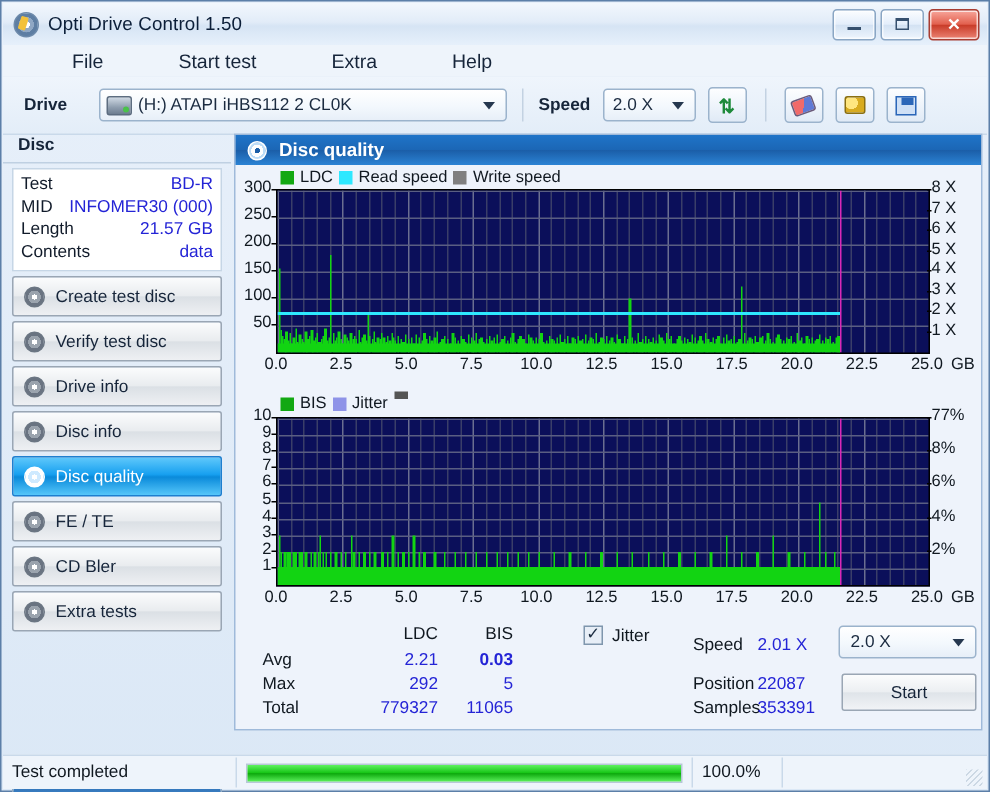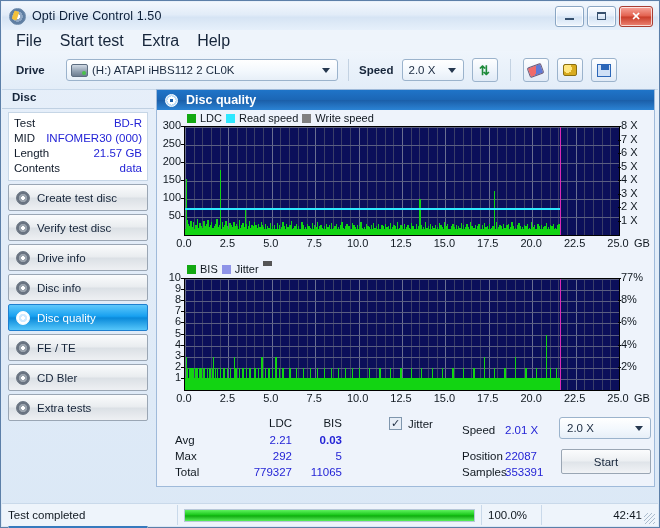--- a/index.html
+++ b/index.html
@@ -55,21 +55,21 @@
   .glyph-max{width:9px;height:8px;border:1px solid #36506e;border-top-width:2px;box-sizing:border-box;}
 
   
   .menubar{
     position:absolute;left:1px;top:29px;right:1px;height:21px;
     background:#eef4fb;
     display:flex;align-items:center;padding-left:6px;gap:2px;
     border-bottom:1px solid #dbe6f3;
   }
   .menu-item{
-    padding:3px 8px;font-size:16px;color:#16253a;border-radius:2px;cursor:default;
+    padding:3px 8px;font-size:13px;color:#16253a;border-radius:2px;cursor:default;margin-left:32px;
   }
 
   
   .drivebar{
     position:absolute;left:1px;top:50px;right:1px;height:38px;
     background:linear-gradient(180deg,#eff5fc 0%,#e3edf8 100%);
     display:flex;align-items:center;
     border-bottom:1px solid #c9d9ea;
   }
   .lbl-bold{font-weight:bold;font-size:11.5px;color:#16253a;}
@@ -972,24 +972,23 @@
 
       <div class="combo" id="speed-combo2" style="left:402px;top:3px;">
         <span>2.0 X</span>
         <span class="arrow"></span>
       </div>
       <div class="startbtn" style="left:404px;top:35px;">Start</div>
     </div>
   </div>
 
   <div class="statusbar">
-    <div class="sb-cell" style="width:176px;">Test completed</div>
+    <div class="sb-cell" style="width:156px;">Test completed</div>
     <div class="sb-cell" style="width:304px;">
       <div class="pbar">
         <div class="pfill" id="pfill" style="width: 100%;"></div>
       </div>
     </div>
     <div class="sb-cell" style="width:60px;justify-content:flex-start;">100.0%</div>
-    <div class="sb-cell" style="flex:1;justify-content:flex-end;border-right:none;padding-right:16px;">42:41</div>
     <div class="grip"></div>
   </div>
 
 </div>
 
 </body></html>

